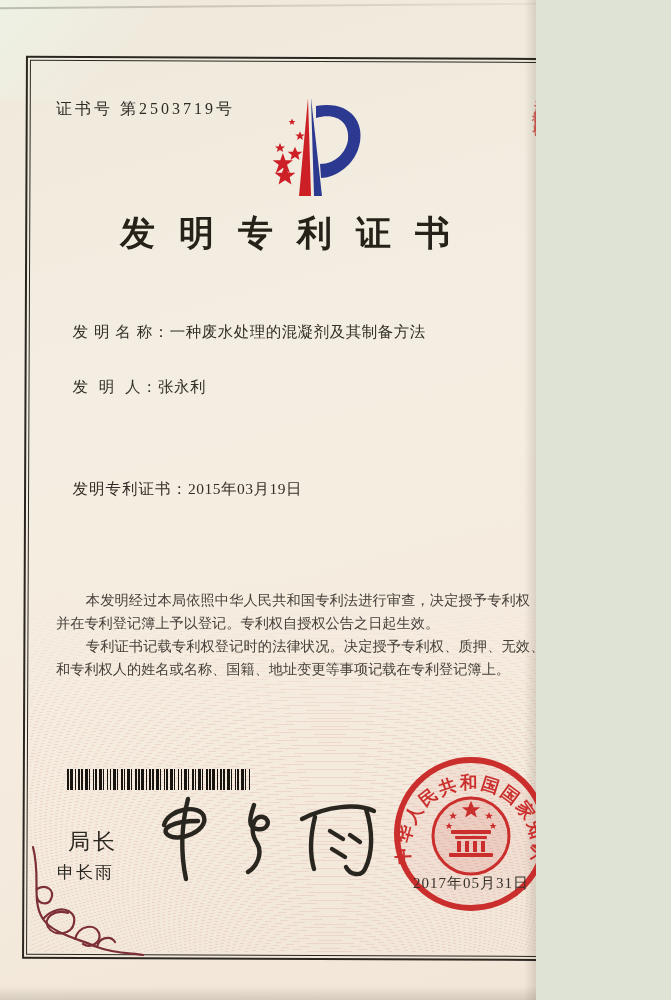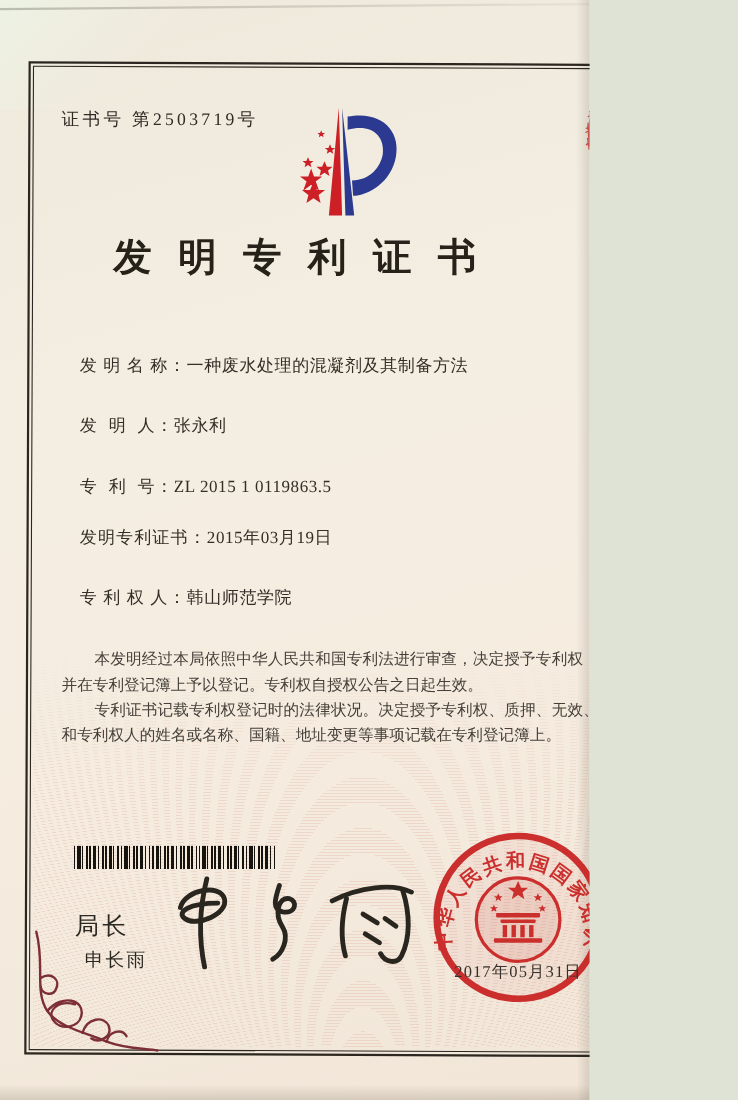--- a/index.html
+++ b/index.html
@@ -26,42 +26,42 @@
       repeating-radial-gradient(ellipse 150% 95% at 50% 125%,
         rgba(205,122,110,.17) 0 1.2px, rgba(0,0,0,0) 1.2px 7px);
     -webkit-mask-image:linear-gradient(to bottom,transparent 0,#000 38%);
             mask-image:linear-gradient(to bottom,transparent 0,#000 38%);}
 
   .cert-number{position:absolute;left:56px;top:99px;font-size:16px;letter-spacing:3px;
     color:#2e2a24;z-index:4;white-space:pre;}
 
   .logo{position:absolute;left:264px;top:92px;width:106px;height:114px;z-index:4;}
 
-  .title{position:absolute;left:0;top:210px;width:100%;text-align:center;
+  .title{position:absolute;left:17px;top:210px;width:100%;text-align:center;
     font-size:35px;font-weight:bold;letter-spacing:24px;text-indent:24px;
     color:#262219;z-index:4;}
 
   .frow{position:absolute;left:57px;font-size:15.5px;white-space:pre;z-index:4;color:#332e27;}
   .frow .lbl{letter-spacing:1px;}
   .frow .val{letter-spacing:.5px;}
 
   .body-text{position:absolute;left:56px;top:589px;width:560px;z-index:4;
     font-size:14.2px;line-height:23px;text-align:justify;color:#45403a;}
   .body-text p{margin:0;text-indent:2.1em;}
 
   .barcode{position:absolute;left:67px;top:769px;width:184px;height:21px;z-index:4;
     background:repeating-linear-gradient(90deg,
       #17130f 0 1.6px, transparent 1.6px 3.4px,
       #17130f 3.4px 6.4px, transparent 6.4px 7.6px,
       #17130f 7.6px 8.6px, transparent 8.6px 11.4px,
       #17130f 11.4px 13px, transparent 13px 14.2px);}
 
   .director-label{position:absolute;left:68px;top:827px;font-size:22px;letter-spacing:3px;
     font-family:"Liberation Sans","DejaVu Sans",sans-serif;color:#2c2822;z-index:5;}
-  .director-name{position:absolute;left:77px;top:861px;font-size:17px;letter-spacing:2px;
+  .director-name{position:absolute;left:57px;top:861px;font-size:17px;letter-spacing:2px;
     font-family:"Liberation Sans","DejaVu Sans",sans-serif;color:#2c2822;z-index:5;}
 
   .signature{position:absolute;left:150px;top:791px;width:230px;height:100px;z-index:5;}
 
   .seal{position:absolute;left:389px;top:752px;width:164px;height:164px;z-index:5;opacity:.92;}
   .seal-date{position:absolute;left:389px;top:874px;width:164px;text-align:center;
     font-size:15px;letter-spacing:1px;color:#37312b;z-index:6;white-space:pre;}
 
   .corner-stamp{position:absolute;left:518px;top:46px;width:150px;height:150px;z-index:6;
     transform:rotate(-19deg);opacity:.85;}
@@ -125,28 +125,22 @@
   </svg>
 
   <div class="title">发明专利证书</div>
 
   <div class="frow" style="top:359px">
     <span class="lbl">发  明  人：</span><span class="val">张永利</span>
   </div>
   <div class="frow" style="top:304px">
     <span class="lbl">发 明 名 称：</span><span class="val">一种废水处理的混凝剂及其制备方法</span>
   </div>
-  <div class="frow" style="top:414px">
-    <span class="lbl">专  利  号：</span><span class="val">ZL 2015 1 0119863.5</span>
-  </div>
   <div class="frow" style="top:461px">
     <span class="lbl">发明专利证书：</span><span class="val">2015年03月19日</span>
-  </div>
-  <div class="frow" style="top:515px">
-    <span class="lbl">专 利 权 人：</span><span class="val">韩山师范学院</span>
   </div>
 
   <div class="body-text">
     <p>本发明经过本局依照中华人民共和国专利法进行审查，决定授予专利权，颁发本证书并在专利登记簿上予以登记。专利权自授权公告之日起生效。</p>
     <p>专利证书记载专利权登记时的法律状况。决定授予专利权、质押、无效、终止、恢复和专利权人的姓名或名称、国籍、地址变更等事项记载在专利登记簿上。</p>
   </div>
 
   <div class="barcode"></div>
 
   <div class="director-label">局长</div>

